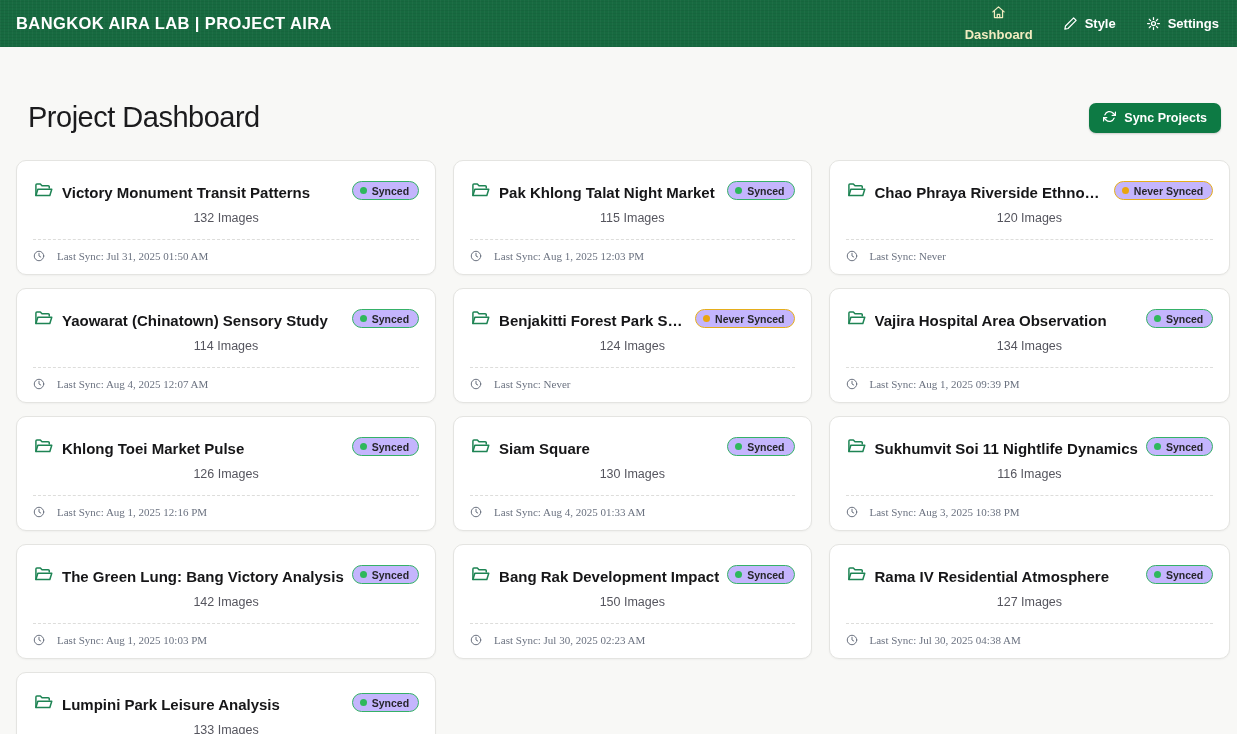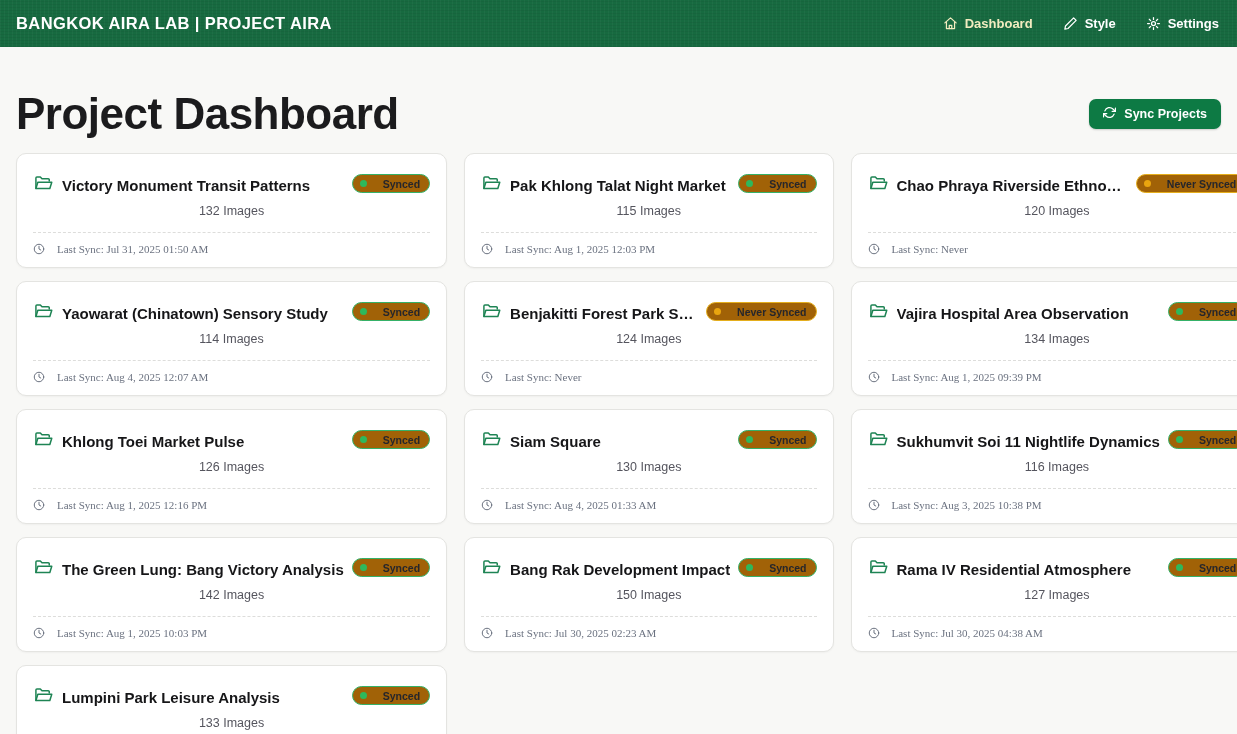--- a/index.html
+++ b/index.html
@@ -36,30 +36,30 @@
     padding:0 18px 0 16px;
   }
   .brand{
     color:#ffffff;font-weight:800;font-size:16.5px;letter-spacing:0.4px;
   }
   .nav{display:flex;align-items:center;gap:30px;}
   .nav-item{
     display:flex;align-items:center;gap:7px;
     color:#ffffff;font-size:13px;font-weight:700;cursor:pointer;
   }
-  .nav-item.active{color:var(--nav-active);}
+  .nav-item.active{color:var(--nav-active);flex-direction:column;}
   .nav-item svg{display:block;}
   
   .main{padding:0 16px;}
   .title-row{
     margin-top:42px;margin-bottom:14px;
     display:flex;align-items:center;justify-content:space-between;
   }
   h1{
-    margin:0;font-size:44px;font-weight:700;color:var(--text-dark);
+    margin:12px;font-size:29px;font-weight:400;color:var(--text-dark);
     letter-spacing:-0.5px;
   }
   .sync-btn{
     display:flex;align-items:center;gap:8px;
     background:var(--accent-green);color:#fff;
     border:none;border-radius:7px;
     padding:7px 14px;font-size:12.5px;font-weight:700;
     font-family:"Liberation Sans", sans-serif;
     cursor:pointer;box-shadow:0 1px 2px rgba(0,0,0,0.18);
   }
@@ -76,24 +76,24 @@
     box-shadow:0 1px 2px rgba(0,0,0,0.04);
     cursor:pointer;
   }
   .card-head{display:flex;align-items:flex-start;justify-content:space-between;gap:8px;}
   .card-title-wrap{display:flex;align-items:center;gap:9px;min-width:0;}
   .card-title{
     font-size:15px;font-weight:700;color:#161618;white-space:nowrap;
     overflow:hidden;text-overflow:ellipsis;
   }
   .badge{
-    flex:none;display:inline-flex;align-items:center;gap:16px;
+    flex:none;display:inline-flex;align-items:center;gap:5px;
     border:1.5px solid var(--badge-green);
     border-radius:999px;padding:2.5px 9px 2.5px 7px;
-    font-size:10.5px;font-weight:700;color:#26262b;background:#a16207;
+    font-size:10.5px;font-weight:700;color:#26262b;background:#c4b5fd;
     margin-top:1px;
   }
   .badge .dot{width:7px;height:7px;border-radius:50%;background:var(--badge-green-dot);}
   .badge.never_synced{border-color:var(--badge-amber);}
   .badge.never_synced .dot{background:var(--badge-amber-dot);}
   .images{margin-top:7px;font-size:12.5px;color:var(--text-gray);text-align:center;}
   .divider{margin-top:14px;border-top:1px dashed #dddddb;}
   .card-footer{
     margin-top:10px;display:flex;gap:12px;
     font-size:11px;color:var(--text-faint);font-family:Liberation Serif, serif;

